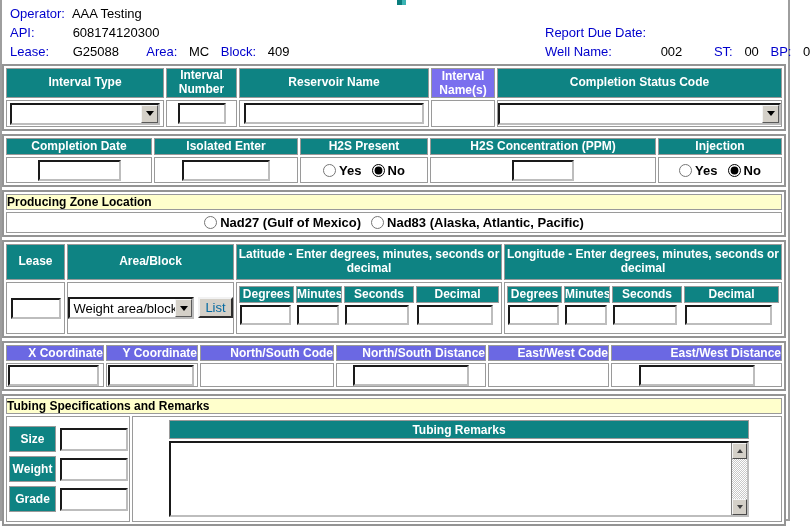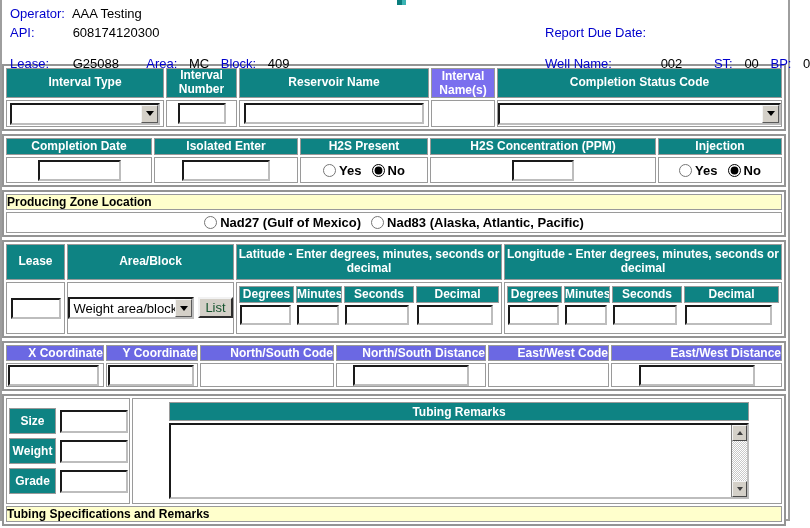--- a/index.html
+++ b/index.html
@@ -13,21 +13,21 @@
     border:2px solid #9e9e9e; border-top:none; pointer-events:none;
   }
   .title-fragment { position:absolute; left:397px; top:0; width:9px; height:5px;
     background:linear-gradient(90deg,#0a7d7d 55%,#3ab3b3 55%); }
   .content { position:absolute; left:2px; top:0; width:785px; }
 
   
   .info { position:relative; height:61px; }
   .lbl { color:#0000cc; }
   .info .row { position:absolute; left:8px; white-space:nowrap; }
-  .info .r1 { top:6px; } .info .r2 { top:25px; } .info .r3 { top:56px; }
+  .info .r1 { top:6px; } .info .r2 { top:25px; } .info .r3 { top:44px; }
   .info .lab { display:inline-block; width:59px; }
   .info .right { left:543px; }
   .val-lease { display:inline-block; width:52px; }
   .m20 { margin-left:18px; } .m8 { margin-left:8px; }
   .wn-label { display:inline-block; width:112px; }
   .wn-gap { margin-left:28px; }
 
   
   table.tbl {
     border-collapse:separate; border-spacing:2px; table-layout:fixed;
@@ -55,21 +55,21 @@
     width:17px; background:#d4d0c8; border:1px solid; border-color:#f4f4f4 #5a5a5a #5a5a5a #f4f4f4;
     display:flex; align-items:center; justify-content:center; flex:none;
   }
   .tri-down { width:0; height:0; border:4px solid transparent; border-top:5px solid #000; margin-top:4px; }
   .tri-up-s { width:0; height:0; border:3px solid transparent; border-bottom:4px solid #404040; margin-bottom:3px; }
   .tri-dn-s { width:0; height:0; border:3px solid transparent; border-top:4px solid #404040; margin-top:3px; }
 
   
   .wbtn {
     background:#d4d0c8; border:2px solid; border-color:#f2f2f2 #2e2e2e #2e2e2e #f2f2f2;
-    font-family:"Liberation Sans",sans-serif; font-size:13px; padding:2px 9px; color:#14532d;
+    font-family:"Liberation Sans",sans-serif; font-size:13px; padding:2px 9px; color:#0369a1;
   }
   .listbtn { font-size:13px; padding:1px 5px; margin-left:4px; }
 
   
   .radgrp { display:flex; align-items:center; justify-content:center; font-weight:bold; font-size:13px; }
   .radgrp input { width:13px; height:13px; margin:0 3px 0 0; accent-color:#000; }
   .radgrp label { margin-right:10px; }
   .radgrp label:last-child { margin-right:0; }
 
   
@@ -355,20 +355,23 @@
   </tbody>
     </table>
 
   <table class="tbl">
     <colgroup>
         <col style="width:124px">
         <col>
       </colgroup>
     <tbody>
         <tr>
+      <td class="yellow" colspan="2" style="height:16px">Tubing Specifications and Remarks</td>
+    </tr>
+    <tr>
       <td class="tub-left">
         <div class="spec-row">
           <span class="spec-label">Size</span>
           <input class="ti" style="">
         </div>
         <div class="spec-row">
           <span class="spec-label">Weight</span>
           <input class="ti" style="">
         </div>
         <div class="spec-row" style="margin-bottom:4px">
@@ -384,19 +387,16 @@
             <div class="varrow up">
                   <span class="tri-up-s"></span>
                 </div>
             <div class="varrow down">
                   <span class="tri-dn-s"></span>
                 </div>
           </div>
         </div>
       </td>
     </tr>
-    <tr>
-      <td class="yellow" colspan="2" style="height:16px">Tubing Specifications and Remarks</td>
-    </tr>
   </tbody>
     </table>
 
 </div>
 
 </body></html>

